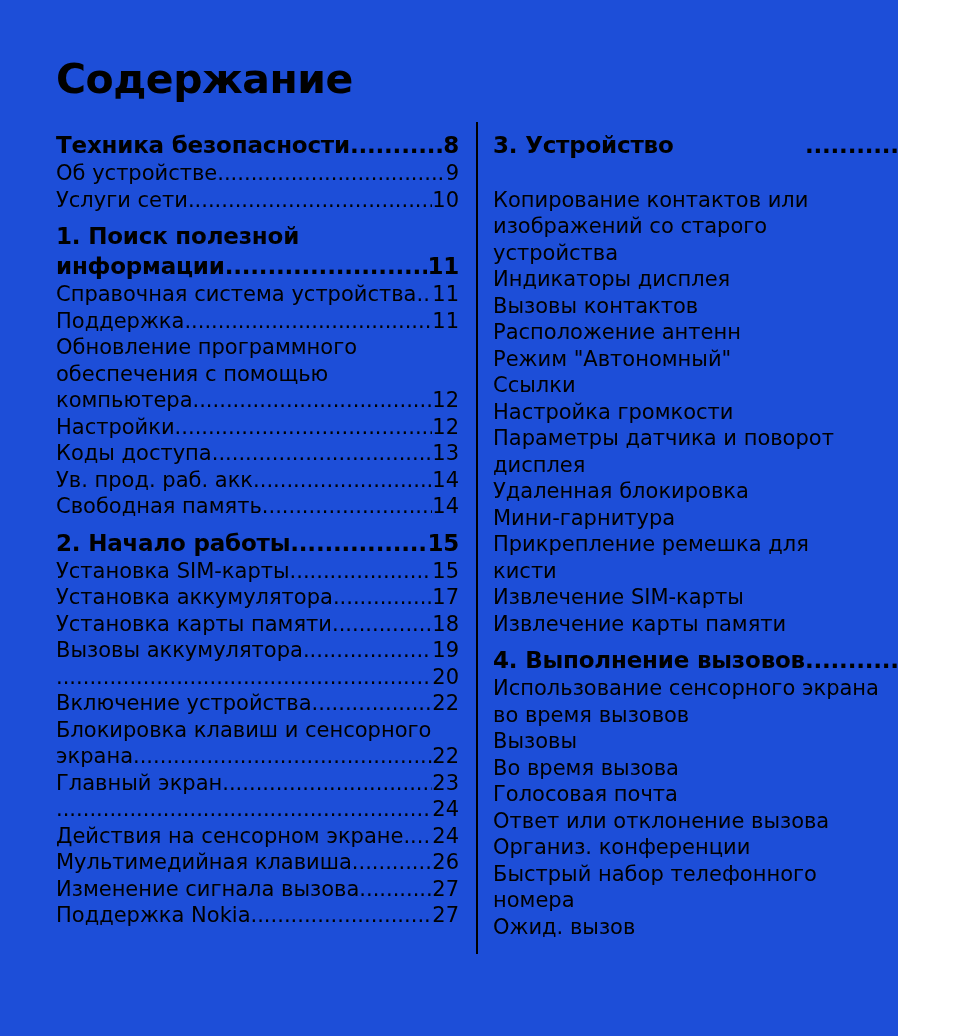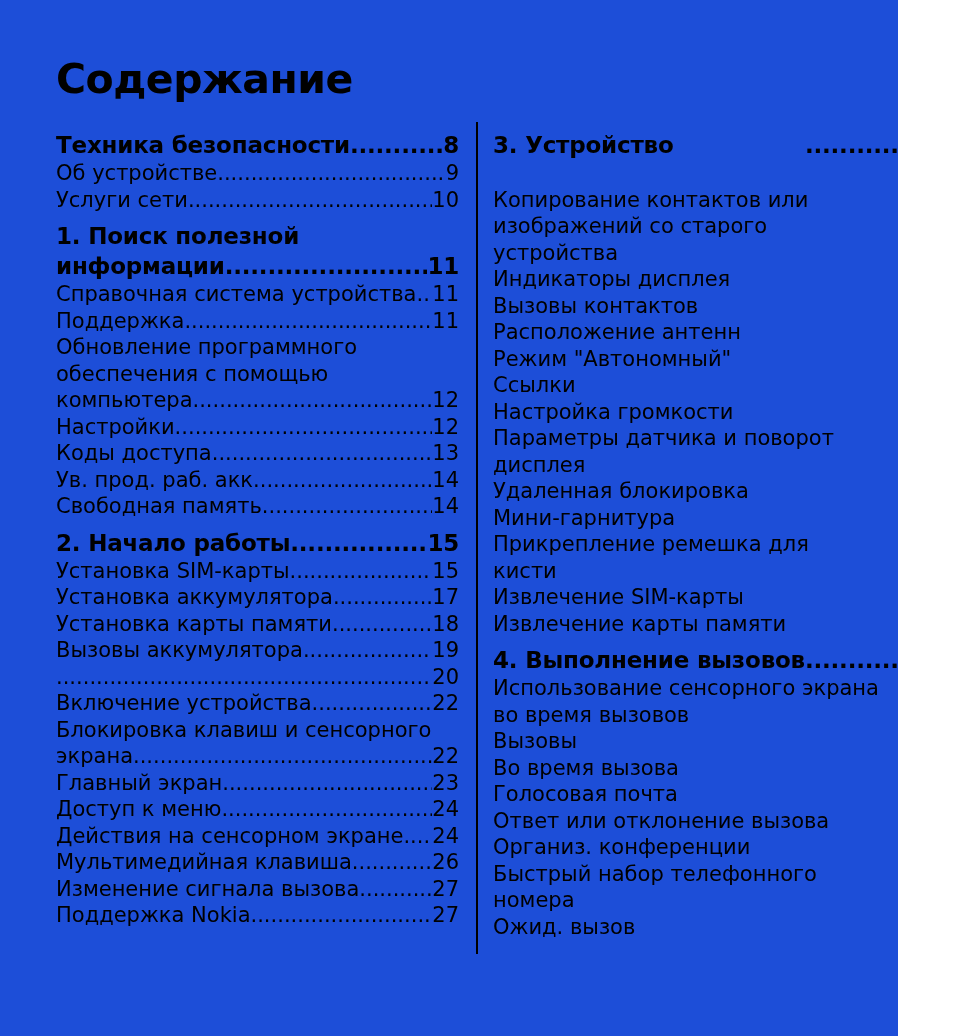--- a/index.html
+++ b/index.html
@@ -136,21 +136,21 @@
             <div class="line last"><span class="lbl">Включение устройства</span><span class="dots"></span><span class="pg">22</span></div>
           </div>
           <div class="entry">
             <div class="line">Блокировка клавиш и сенсорного</div>
             <div class="line last"><span class="lbl">экрана</span><span class="dots"></span><span class="pg">22</span></div>
           </div>
           <div class="entry">
             <div class="line last"><span class="lbl">Главный экран</span><span class="dots"></span><span class="pg">23</span></div>
           </div>
           <div class="entry">
-            <div class="line last"><span class="lbl">Доступ к меню</span><span class="dots"></span><span class="pg">24</span></div>
+            <div class="line last"><span class="dots"></span><span class="pg">24</span></div>
           </div>
           <div class="entry">
             <div class="line last"><span class="lbl">Действия на сенсорном экране</span><span class="dots"></span><span class="pg">24</span></div>
           </div>
           <div class="entry">
             <div class="line last"><span class="lbl">Мультимедийная клавиша</span><span class="dots"></span><span class="pg">26</span></div>
           </div>
           <div class="entry">
             <div class="line last"><span class="lbl">Изменение сигнала вызова</span><span class="dots"></span><span class="pg">27</span></div>
           </div>

